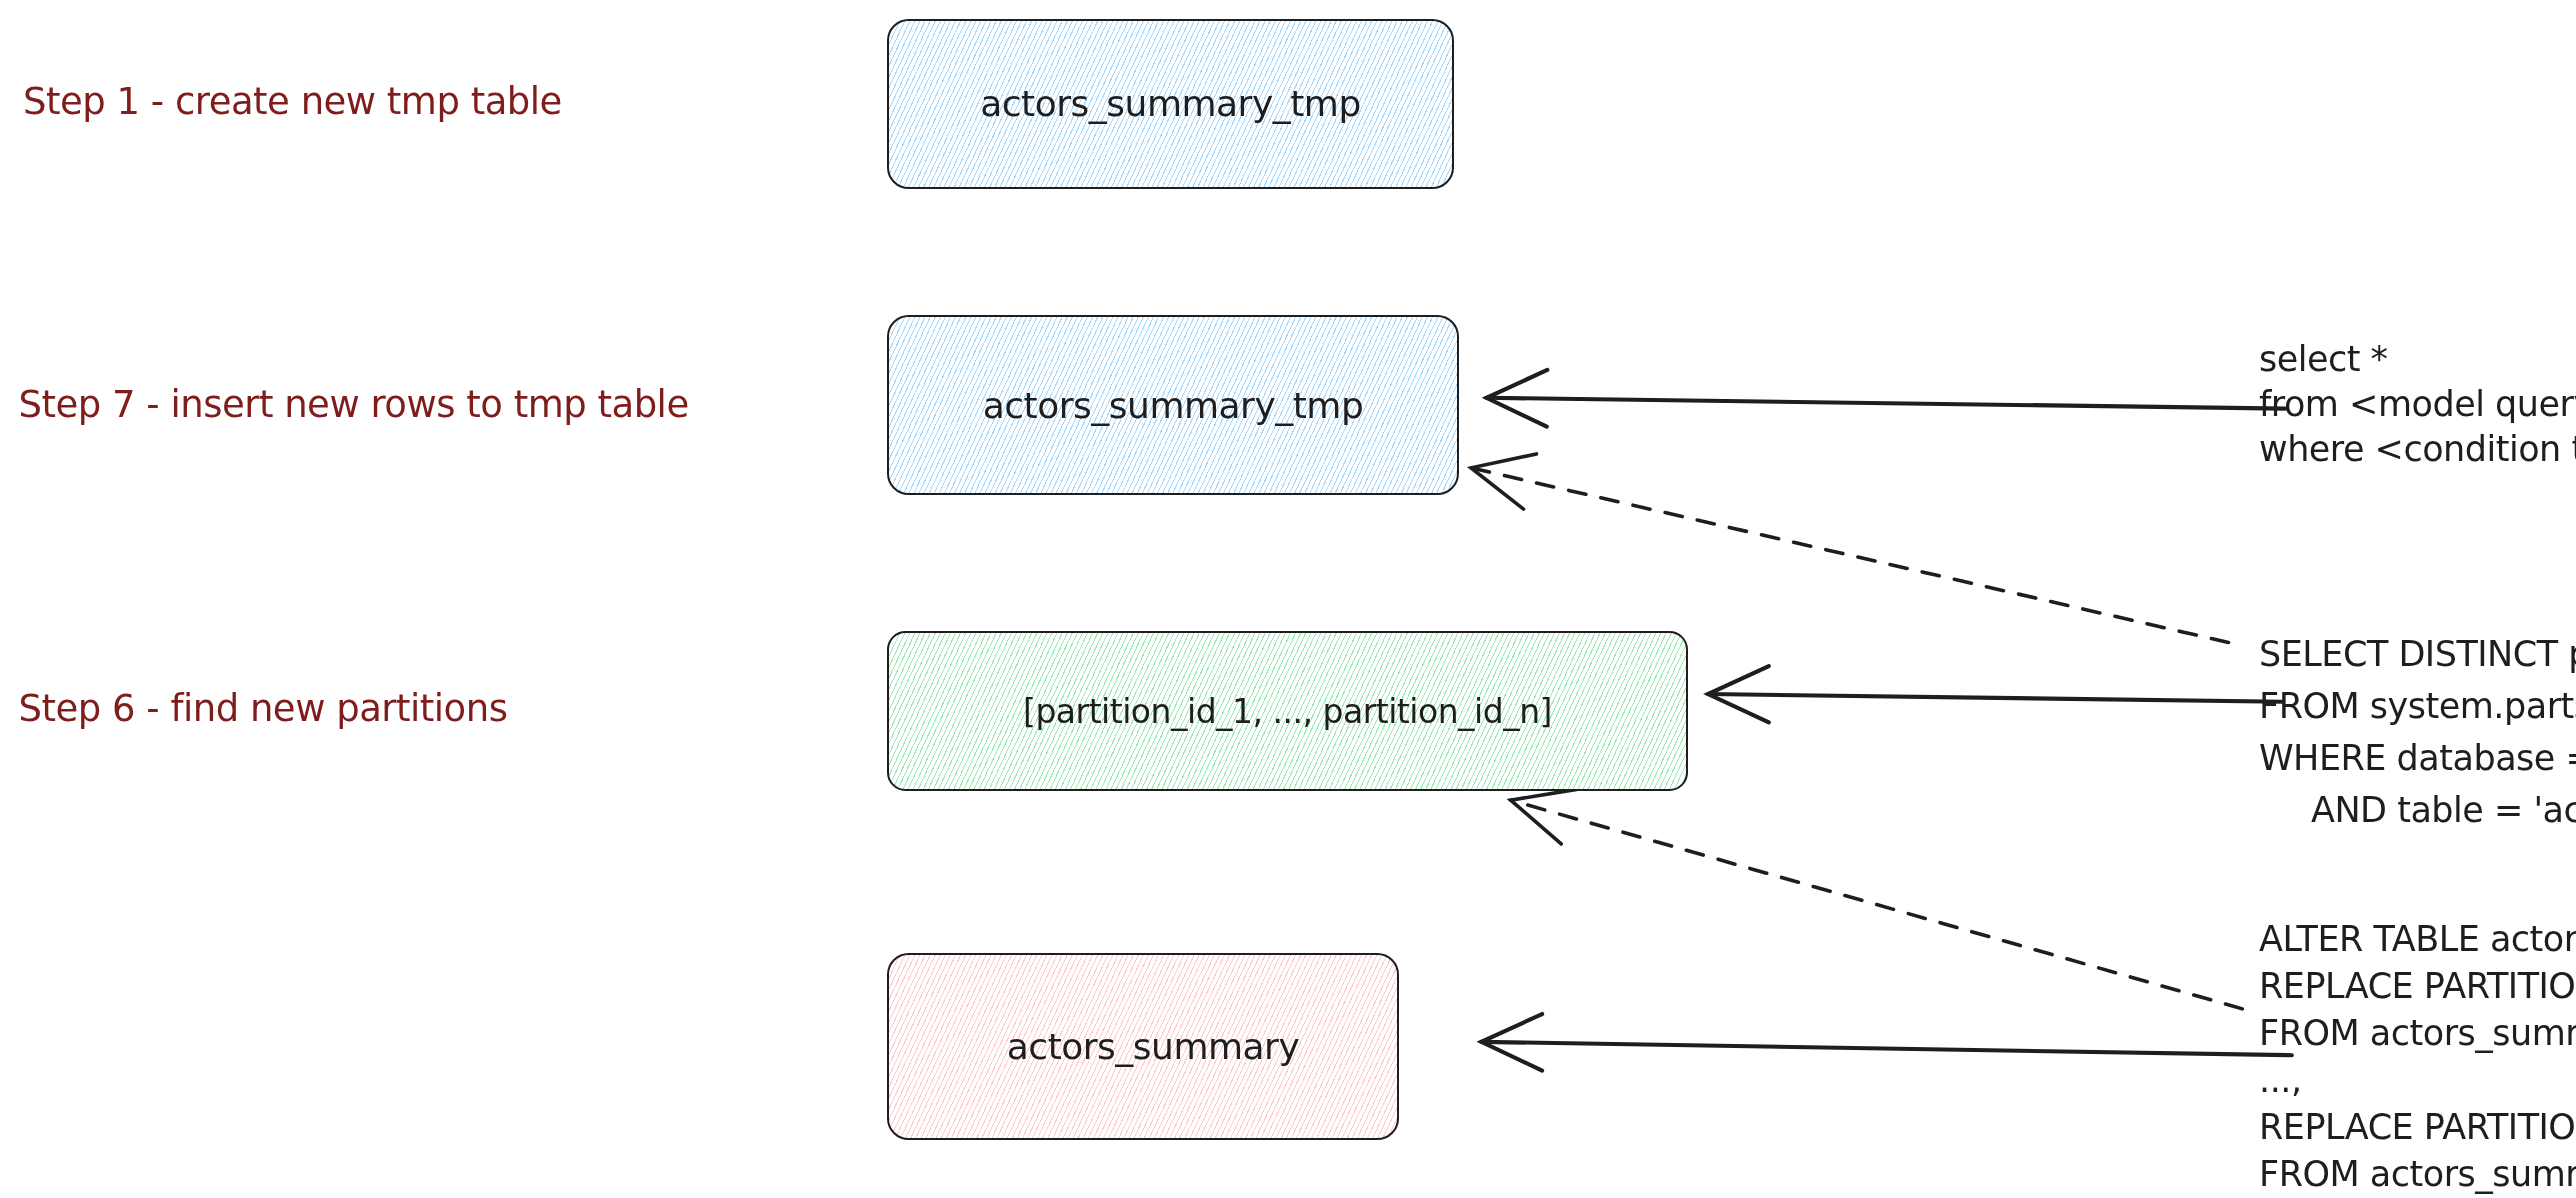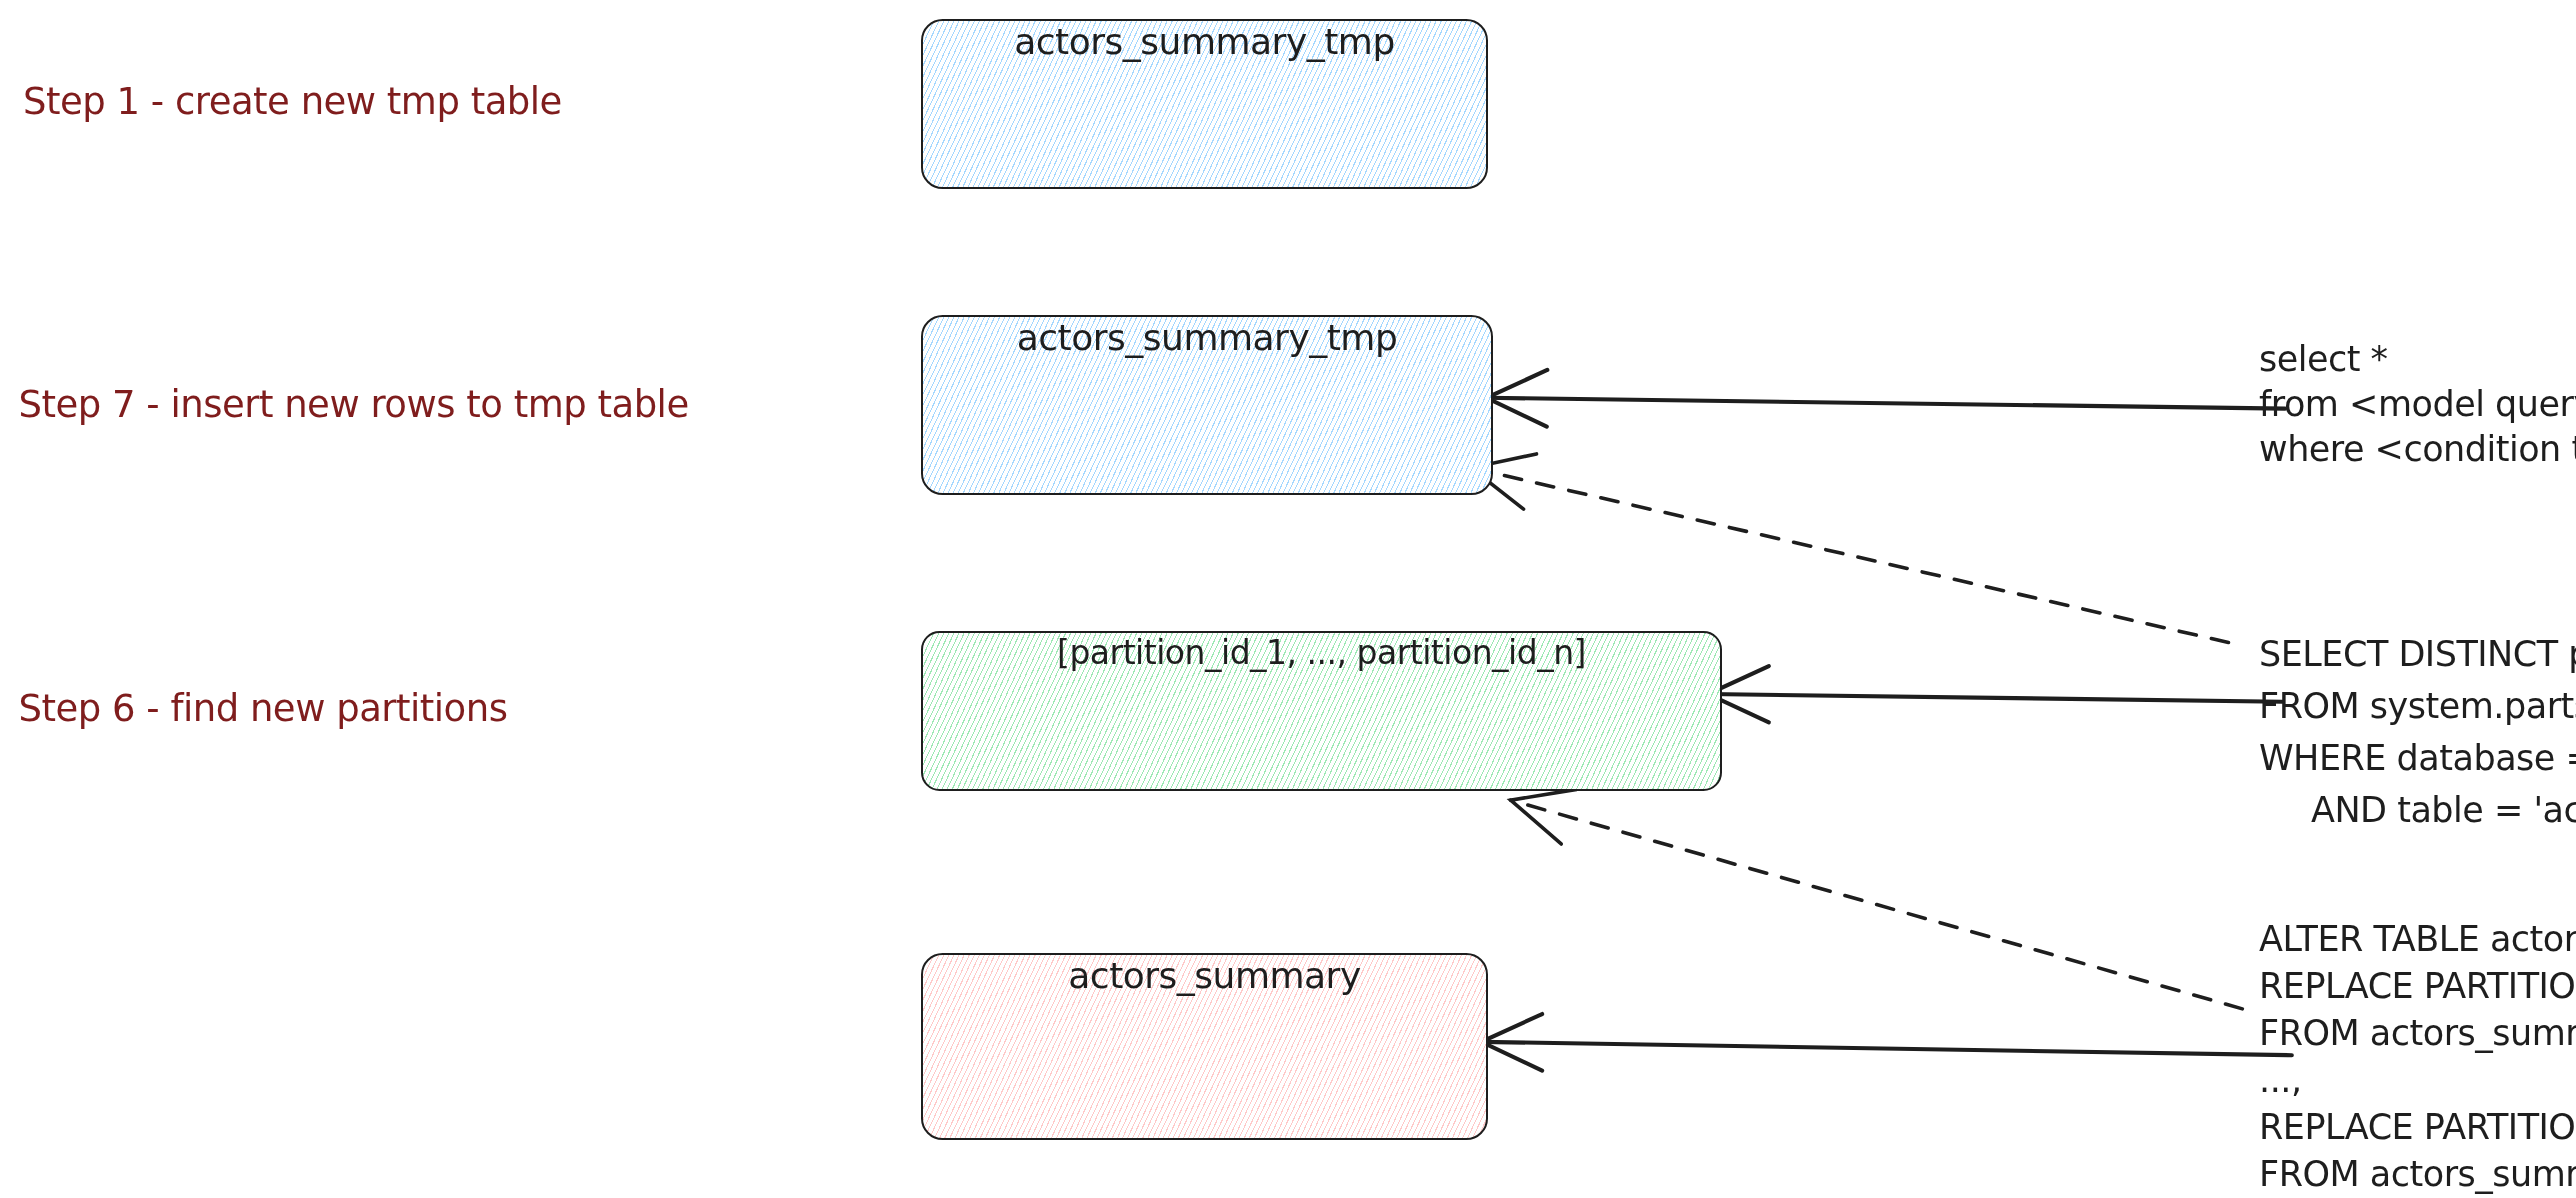--- a/index.html
+++ b/index.html
@@ -29,28 +29,27 @@
     font-size: 37px;
     letter-spacing: -0.5px;
     white-space: nowrap;
     color: #7f1d1d;
   }
   .node {
     position: absolute;
     border: 2.6px solid #1e1e1e;
     border-radius: 21.6px;
     display: flex;
-    align-items: flex-start;
+    align-items: center;
     justify-content: center;
     font-size: 36px;
     letter-spacing: -0.5px;
     white-space: nowrap;
     box-sizing: border-box;
     background-color: #ffffff;
-    margin-left: 34px;
   }
   .hatch-blue {
     background-image: repeating-linear-gradient(115deg, #a5d8ff 0 1px, transparent 1px 4.6px);
   }
   .hatch-green {
     background-image: repeating-linear-gradient(115deg, #9de9b4 0 1px, transparent 1px 4.6px);
   }
   .hatch-red {
     background-image: repeating-linear-gradient(115deg, #ffc9c9 0 1px, transparent 1px 4.6px);
   }
@@ -118,21 +117,21 @@
   </div>
 
   <div class="node hatch-blue" style="left:887px; top:315px; width:572px; height:180px;">
     <span>actors_summary_tmp</span>
   </div>
 
   <div class="node hatch-green node-small-text" style="left:887px; top:631px; width:801px; height:160px; border-radius:18.5px;">
     <span>[partition_id_1, ..., partition_id_n]</span>
   </div>
 
-  <div class="node hatch-red" style="left:887px; top:953px; width:567px; height:187px;padding-left:20px;">
+  <div class="node hatch-red" style="left:887px; top:953px; width:512px; height:187px;padding-left:20px;">
     <span>actors_summary</span>
   </div>
 
   <div class="sql-block" id="sql2">
     <span class="sql-line">select *</span>
     <span class="sql-line">from &lt;model query&gt;</span>
     <span class="sql-line">where &lt;condition to identify new&gt;</span>
   </div>
 
   <div class="sql-block" id="sql3">

